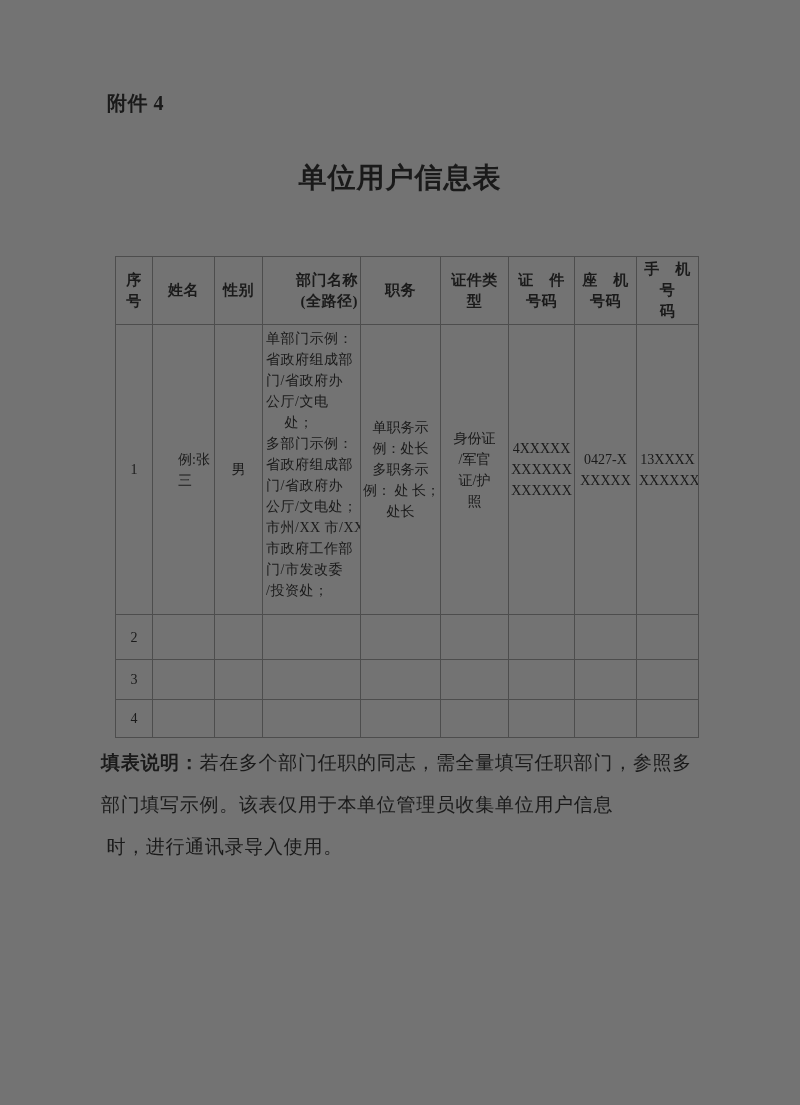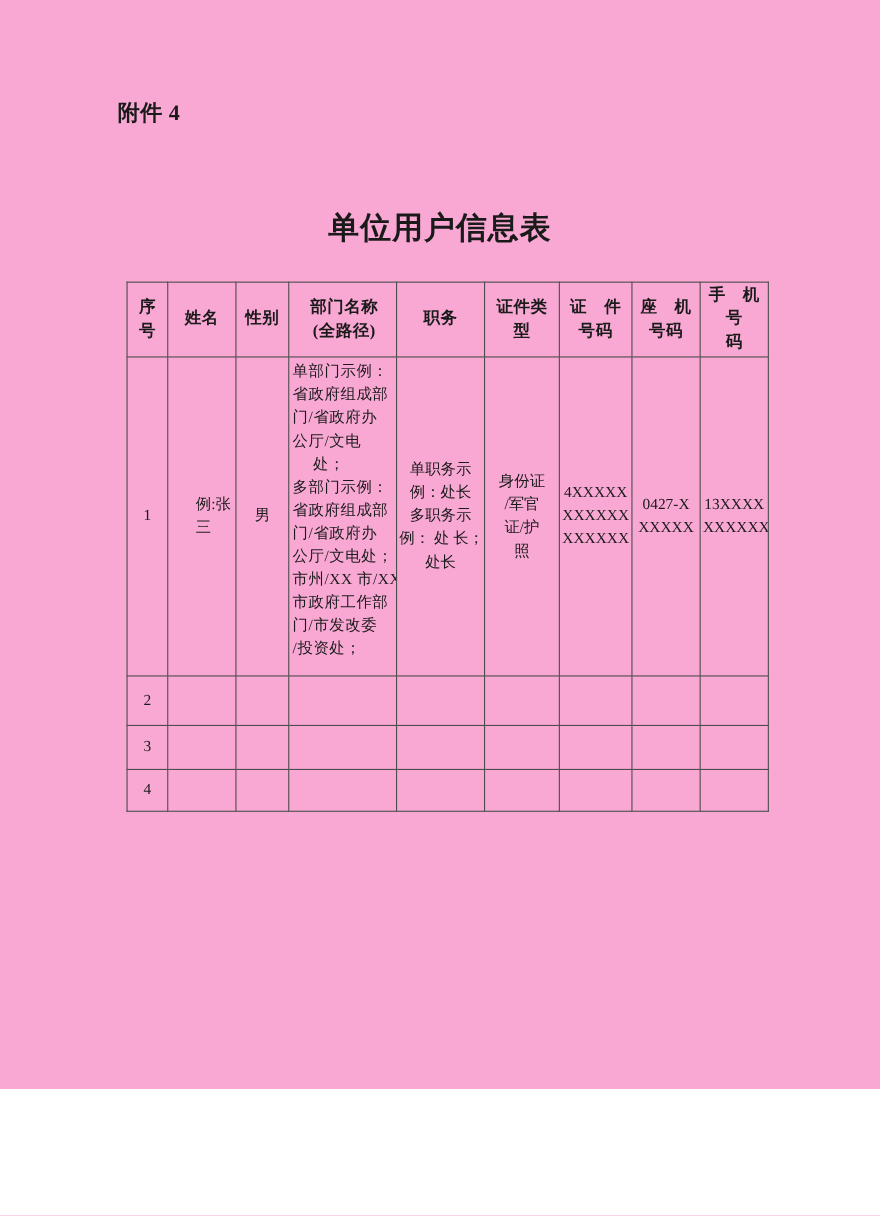--- a/index.html
+++ b/index.html
@@ -1,21 +1,21 @@
 <!DOCTYPE html>
 <html><head>
 <meta charset="utf-8">
 <style>
   * { box-sizing: border-box; }
   html, body { margin: 0; padding: 0; background: #ffffff; }
   .page {
     position: relative;
     width: 800px;
-    height: 990px;
-    background: #f9a8d4;
+    height: 1105px;
+    background: #737373;
     color: #1a1a1a;
     font-family: "Liberation Serif", serif;
     overflow: hidden;
   }
   .attachment-label {
     position: absolute;
     left: 107px;
     top: 88px;
     font-size: 20px;
     line-height: 30px;
@@ -25,21 +25,20 @@
   .doc-title {
     position: absolute;
     left: 0;
     top: 160px;
     width: 100%;
     text-align: center;
     font-size: 28px;
     line-height: 36px;
     font-weight: bold;
     letter-spacing: 1px;
-    margin-top: 30px;
   }
   table.info-table {
     position: absolute;
     left: 115px;
     top: 256px;
     border-collapse: collapse;
     table-layout: fixed;
     width: 583px;
   }
   .info-table th, .info-table td {
@@ -52,21 +51,21 @@
     font-size: 14px;
     line-height: 21px;
     font-weight: normal;
   }
   .info-table th {
     font-size: 15px;
     font-weight: bold;
     letter-spacing: 0.5px;
   }
   .info-table th.h-left {
-    text-align: center;
+    text-align: right;
     padding-left: 5px;
   }
   .info-table td.c-dept {
     text-align: left;
     vertical-align: top;
     padding: 3px 2px 3px 3px;
     letter-spacing: 0.5px;
     margin-top: 14px;
   }
   .info-table td.c-name {
@@ -196,14 +195,17 @@
         <td class="c-dept"></td>
         <td></td>
         <td></td>
         <td></td>
         <td></td>
         <td></td>
       </tr>
     </tbody>
   </table>
 
+  <div class="notes"><span class="notes-label">填表说明：</span><span>若在多个部门任职的同志，需全量填写任职部门，参照多
+部门填写示例。该表仅用于本单位管理员收集单位用户信息
+&nbsp;时，进行通讯录导入使用。</span></div>
 
 </div>
 
 </body></html>

